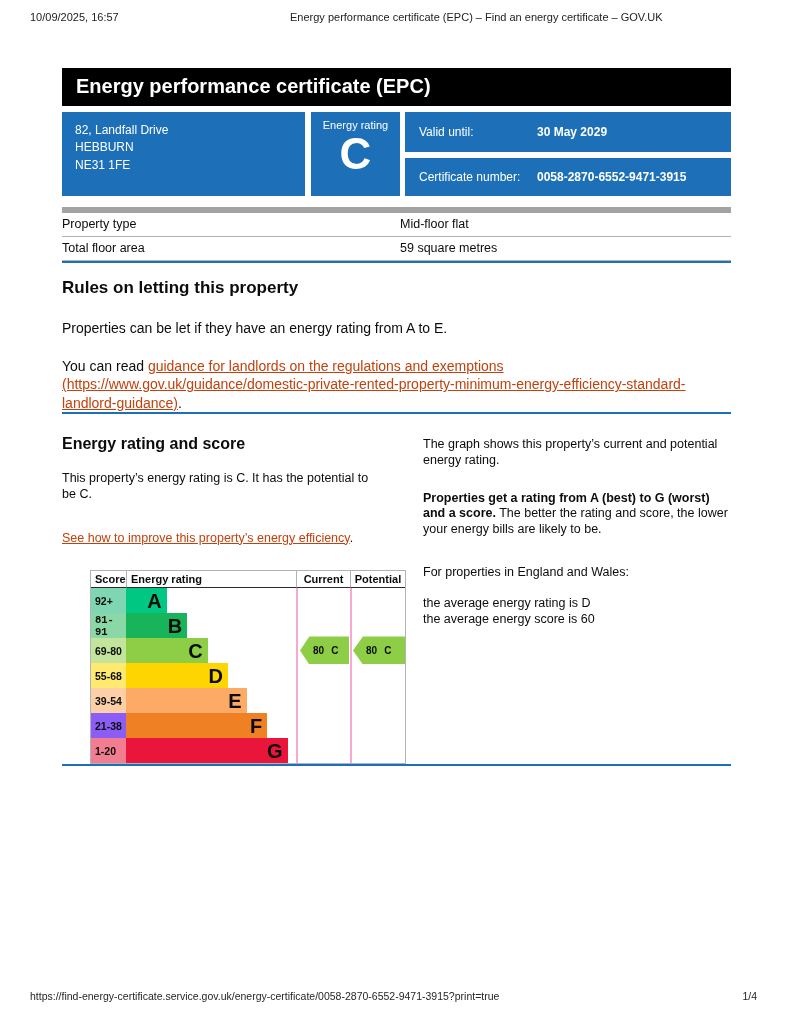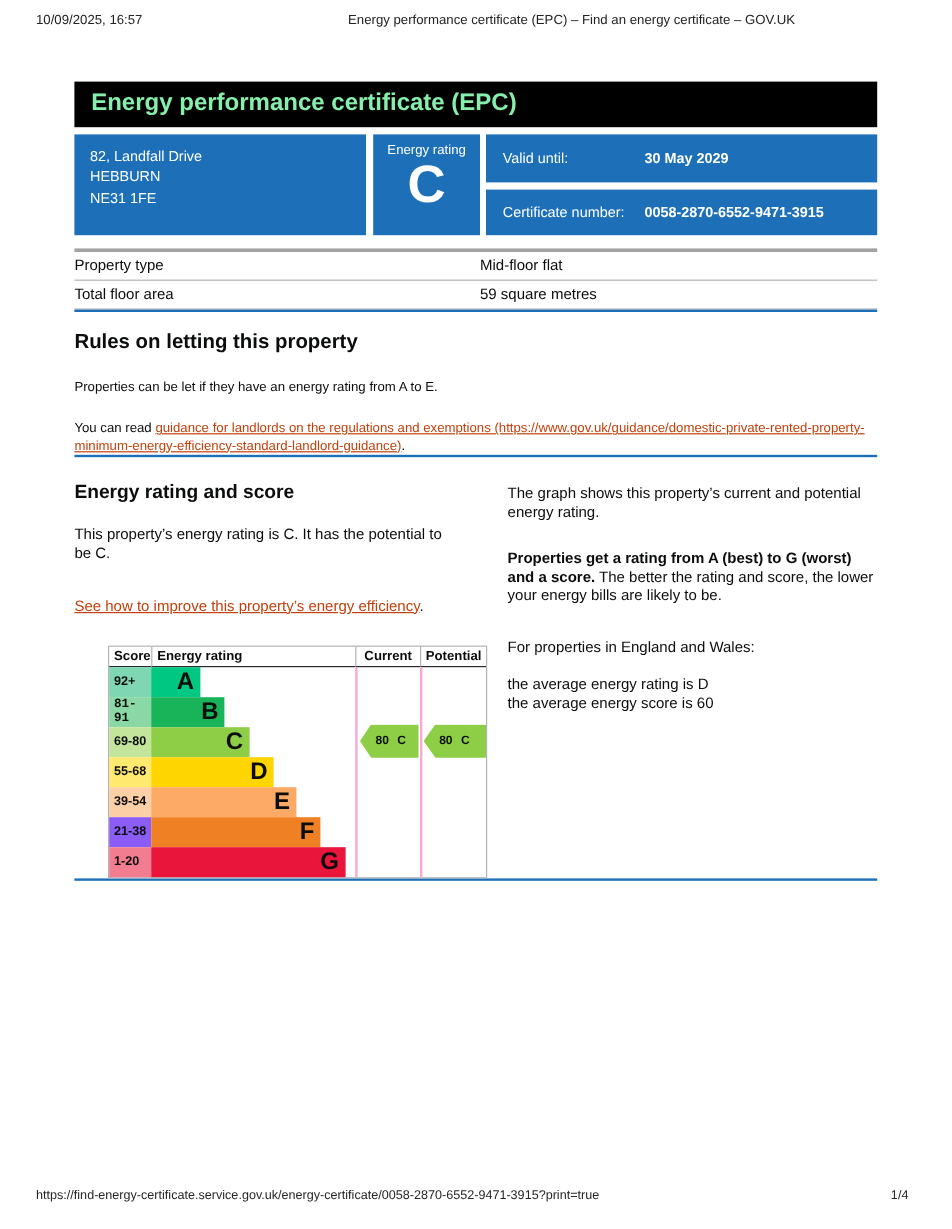--- a/index.html
+++ b/index.html
@@ -14,51 +14,51 @@
   
   .print-header { position: absolute; top: 11px; left: 0; right: 0; font-size: 11px; color: #222; }
   .ph-time  { position: absolute; left: 30px; top: 0; }
   .ph-title { position: absolute; left: 290px; top: 0; }
   .print-footer { position: absolute; top: 990px; left: 30px; right: 36px; font-size: 10.5px; color: #262626; }
   .pf-page { position: absolute; right: 0; top: 0; }
 
   .content { position: absolute; left: 62px; top: 68px; width: 669px; }
 
   
-  .banner { background: #000; color: #86efac; padding: 7px 14px 8px; }
+  .banner { background: #000; color: #ffffff; padding: 7px 14px 8px; }
   .banner h1 { margin: 0; font-size: 20px; font-weight: bold; line-height: 1.15; }
 
   
   .summary-row { display: flex; margin-top: 6px; height: 84px; }
   .blue-box { background: #1d70b8; color: #fff; }
   .addr-box { width: 243px; padding: 10px 13px; font-size: 12px; line-height: 1.45; }
   .rating-box { width: 89px; margin-left: 6px; text-align: center; padding-top: 7px; }
   .rating-box .rlbl { font-size: 11px; }
   .rating-box .rletter { font-size: 44px; font-weight: bold; line-height: 1.05; }
   .right-boxes { margin-left: 5px; flex: 1; display: flex; flex-direction: column; }
   .vbox { position: relative; font-size: 12px; }
   .vbox.valid { height: 40px; margin-bottom: 6px; }
   .vbox.cert  { height: 38px; }
   .vbox .lbl { position: absolute; left: 14px; top: 50%; transform: translateY(-50%); }
   .vbox .val { position: absolute; left: 132px; top: 50%; transform: translateY(-50%); font-weight: bold; }
 
   
   .prop-table { width: 100%; border-collapse: collapse; margin-top: 11px; font-size: 12.5px; }
   .prop-table td { border-bottom: 1px solid #b1b4b6; padding: 4px 0 5px; }
-  .prop-table tr:first-child td { border-top: 3px solid #a3a3a3; }
+  .prop-table tr:first-child td { border-top: 6px solid #a3a3a3; }
   .prop-table td.plbl { width: 338px; }
 
   hr.blue { border: none; border-top: 2px solid #1d70b8; margin: 0; }
   .hr1 { margin-top: 12px; }
   .hr2 { margin-top: 18px; }
   .hr3 { margin-top: 14px; }
 
   h2 { font-size: 17px; margin: 0; font-weight: bold; }
   .rules h2 { margin-top: 15px; }
-  .rules p { font-size: 11px; line-height: 1.3; margin: 0; }
+  .rules p { font-size: 14px; line-height: 1.3; margin: 0; }
   .rules .p1 { margin-top: 21px; }
   .rules .p2 { margin-top: 20px; }
 
   a.link { color: #c2410c; text-decoration: underline; cursor: pointer; }
 
   
   .two-col { display: flex; }
   .col-left { width: 316px; }
   .col-right { margin-left: 45px; width: 308px; }
   .col-left h2 { margin-top: 21px; font-size: 16px; }

